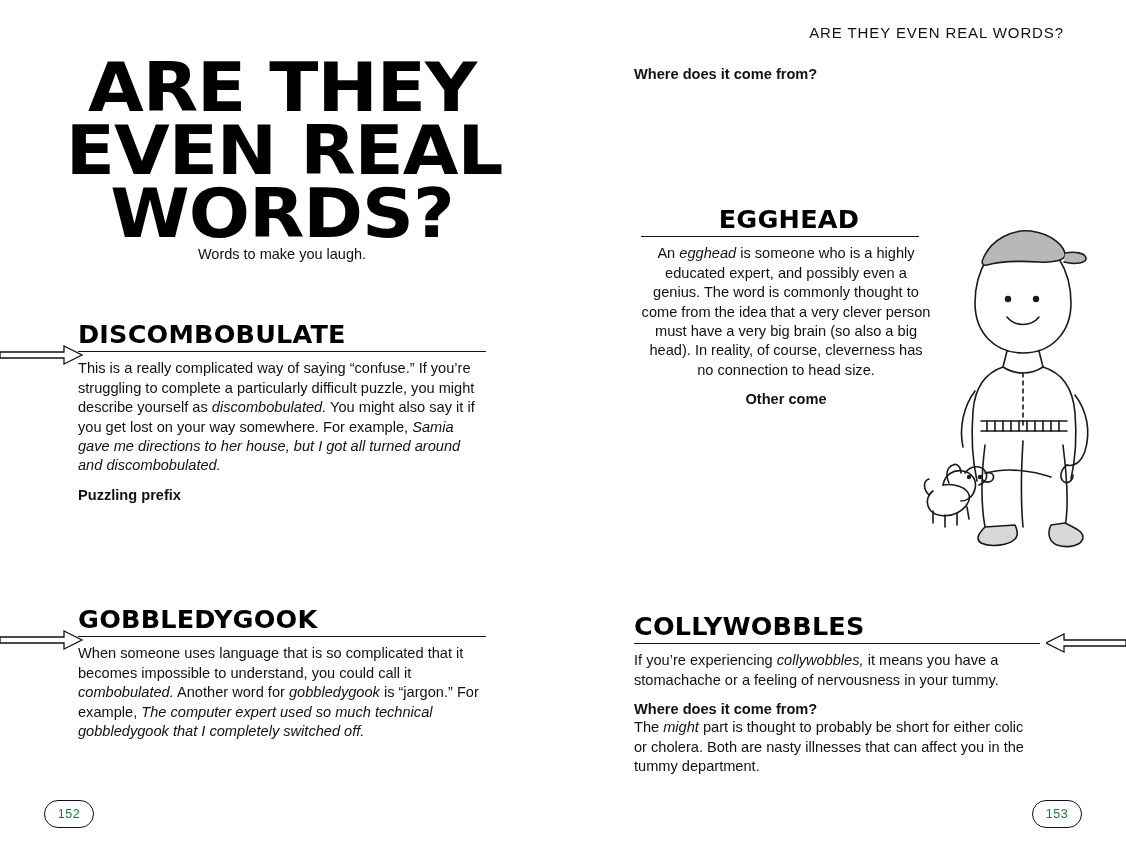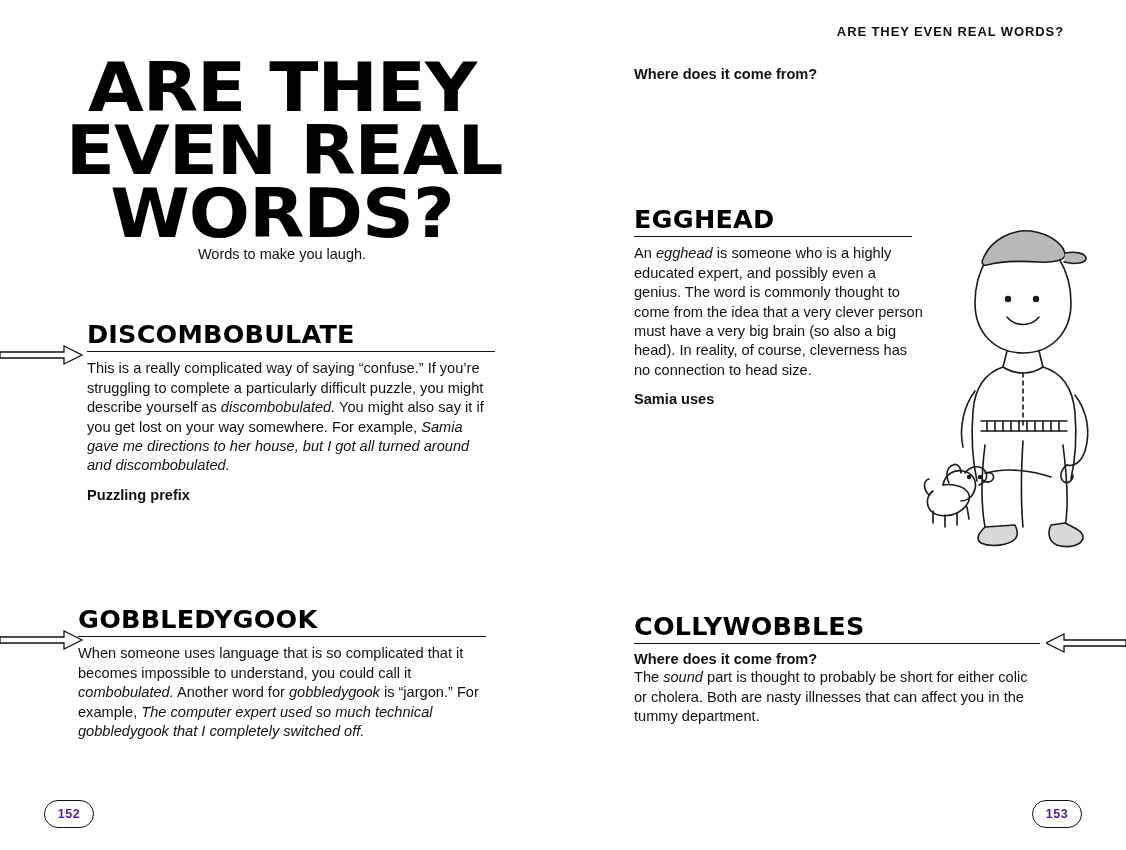--- a/index.html
+++ b/index.html
@@ -18,22 +18,22 @@
   .spread {
     position: relative;
     width: 1126px;
     height: 850px;
   }
   
   .running-head {
     position: absolute;
     top: 24px;
     right: 62px;
-    font-size: 13px;
-    font-weight: bold;
+    font-size: 15px;
+    font-weight: normal;
     letter-spacing: 0.9px;
     color: #111;
   }
   
   .left-page {
     position: absolute;
     left: 0;
     top: 0;
     width: 563px;
     height: 850px;
@@ -102,43 +102,44 @@
     font-size: 14.6px;
     font-weight: bold;
     margin: 0 0 1px 0;
     color: #111;
   }
   em { font-style: italic; }
 
   
   .block-discombobulate {
     position: absolute;
-    left: 87px;
+    left: 78px;
     top: 320px;
     width: 408px;
   }
   .block-gobbledygook {
     position: absolute;
     left: 78px;
     top: 605px;
     width: 408px;
   }
 
   
   .block-where-gobble {
     position: absolute;
     left: 71px;
     top: 66px;
     width: 406px;
   }
   .block-egghead {
     position: absolute;
-    left: 71px;
+    left: 78px;
     top: 205px;
     width: 290px;
+    text-align: center;
   }
   .block-egghead .rule { width: 278px; }
   .block-collywobbles {
     position: absolute;
     left: 71px;
     top: 612px;
     width: 406px;
   }
 
   
@@ -166,26 +167,26 @@
 
   
   .page-num {
     position: absolute;
     bottom: 22px;
     width: 48px;
     height: 26px;
     border: 1.4px solid #111;
     border-radius: 14px;
     font-size: 12.5px;
-    font-weight: bold;
+    font-weight: normal;
     letter-spacing: 0.5px;
     display: flex;
     align-items: center;
     justify-content: center;
-    color: #4c1d95;
+    color: #15803d;
   }
   .page-num.left { left: 44px; }
   .page-num.right { right: 44px; margin-top: 27px; }
 
   
   .illustration {
     position: absolute;
     left: 360px;
     top: 215px;
     width: 200px;
@@ -240,21 +241,21 @@
   <div class="right-page">
 
     <div class="block-where-gobble">
       <h3 class="sub">Where does it come from?</h3>
     </div>
 
     <div class="block-egghead">
       <h2 class="entry-title">EGGHEAD</h2>
       <div class="rule"></div>
       <p class="body">An <em>egghead</em> is someone who is a highly educated expert, and possibly even a genius. The word is commonly thought to come from the idea that a very clever person must have a very big brain (so also a big head). In reality, of course, cleverness has no connection to head size.</p>
-      <h3 class="sub">Samia uses</h3>
+      <h3 class="sub">Other come</h3>
     </div>
 
     <div class="illustration">
       <svg width="200" height="345" viewBox="0 0 200 345">
         <g fill="none" stroke="#1a1a1a" stroke-width="1.6" stroke-linecap="round" stroke-linejoin="round">
 
           <path d="M100 22 C68 22 52 58 52 88 C52 118 72 138 100 138 C128 138 148 118 148 88 C148 58 132 22 100 22 Z"></path>
 
           <path d="M60 44 C68 24 90 14 108 16 C130 19 142 32 142 40 C142 45 130 48 116 47 C100 46 78 46 64 50 C60 51 58 48 60 44 Z" fill="#b8b8b8" stroke="#1a1a1a"></path>
           <path d="M142 38 C152 36 162 38 163 43 C164 48 152 50 141 47" fill="#b8b8b8" stroke="#1a1a1a"></path>
@@ -298,22 +299,23 @@
           <path d="M6 280 C0 274 0 266 6 264"></path>
 
           <path d="M64 258 C84 252 110 256 128 262"></path>
         </g>
       </svg>
     </div>
 
     <div class="block-collywobbles">
       <h2 class="entry-title">COLLYWOBBLES</h2>
       <div class="rule"></div>
+      <p class="body">If you’re experiencing <em>collywobbles,</em> it means you have a stomachache or a feeling of nervousness in your tummy.</p>
       <h3 class="sub">Where does it come from?</h3>
-      <p class="body">The <em>sound</em> part is thought to probably be short for either colic or cholera. Both are nasty illnesses that can affect you in the tummy department.</p>
+      <p class="body">The <em>might</em> part is thought to probably be short for either colic or cholera. Both are nasty illnesses that can affect you in the tummy department.</p>
     </div>
 
     <div class="pencil-right">
       <svg width="80" height="30" viewBox="0 0 80 30">
         <path d="M80 12 L18 12 L18 6 L0 15 L18 24 L18 18 L80 18 Z" fill="none" stroke="#111" stroke-width="1.3"></path>
       </svg>
     </div>
 
     <div class="page-num right">153</div>
   </div>

